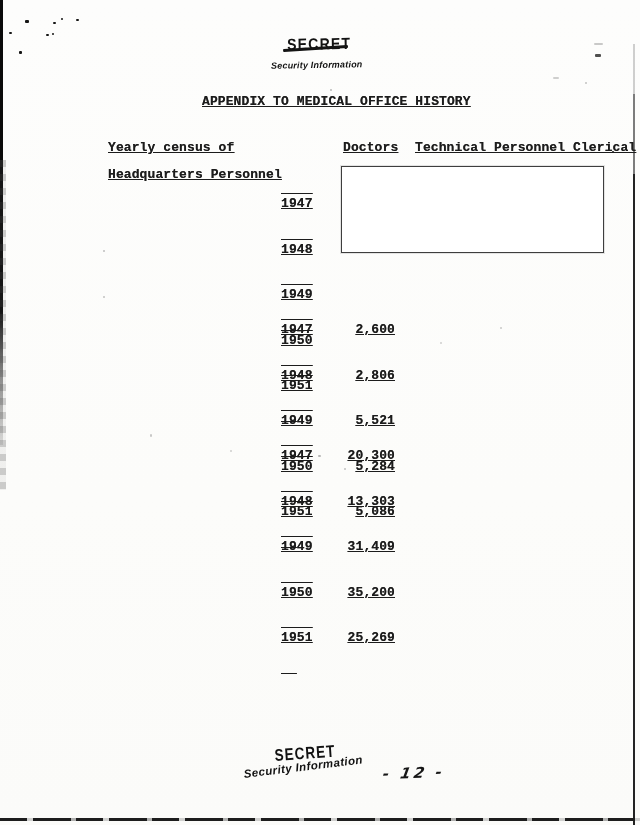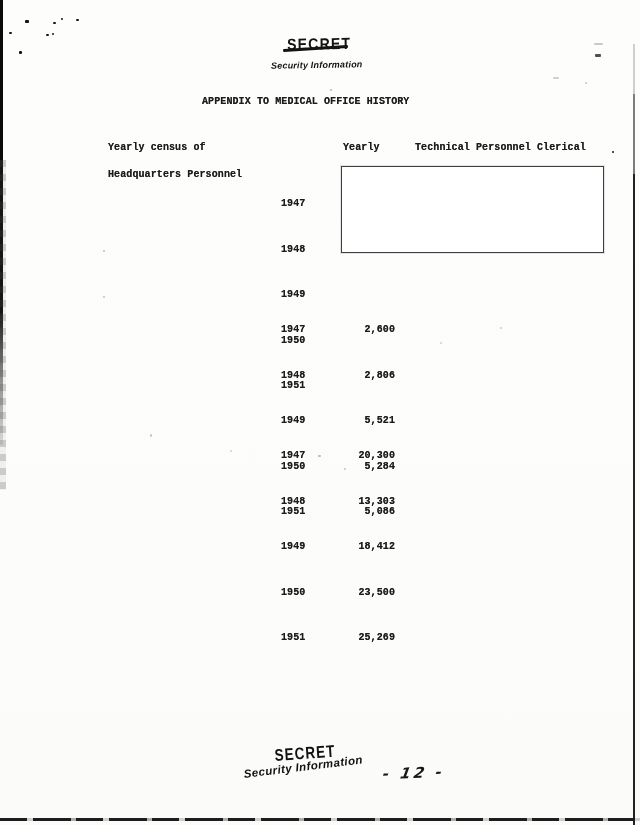--- a/index.html
+++ b/index.html
@@ -4,22 +4,22 @@
 <style>
   html,body{margin:0;padding:0;background:#e9e9e7;}
   .page{
     position:relative;width:640px;height:825px;margin:0 auto;overflow:hidden;
     background:linear-gradient(180deg,#fdfdfc 0%,#fcfcfa 60%,#fbfbf9 100%);
   }
   .abs{position:absolute;}
   
   .tw{
     font-family:"Liberation Mono","DejaVu Sans Mono",monospace;
-    font-weight:700;font-size:10px;line-height:15px;color:#1c1c1c;
-    letter-spacing:.1px;white-space:pre;text-shadow:0 0 .4px rgba(25,25,25,.75);
+    font-weight:700;font-size:13px;line-height:15px;color:#1c1c1c;
+    letter-spacing:.1px;white-space:pre;text-shadow:0 0 .4px rgba(25,25,25,.75);text-decoration:underline;
   }
   
   .stamp{font-family:"Liberation Sans","DejaVu Sans",sans-serif;color:#121212;white-space:nowrap;}
   .stamp-secret-top{left:287px;top:35px;font-size:14px;font-weight:700;letter-spacing:1.2px;transform:rotate(-1deg) scaleY(1.15);transform-origin:left top;}
   .strike-line{left:283px;top:47px;width:65px;height:2.6px;background:#141414;transform:rotate(-3.5deg);border-radius:1px;}
   .stamp-sub-top{left:271px;top:60px;font-size:9px;font-weight:700;font-style:italic;letter-spacing:.2px;transform:rotate(-1deg);}
   .stamp-secret-bottom{left:274px;top:746px;font-size:13.5px;font-weight:700;letter-spacing:1px;transform:rotate(-4deg) scaleY(1.25);transform-origin:left top;}
   .stamp-sub-bottom{left:243px;top:768px;font-size:11.5px;font-weight:700;font-style:italic;letter-spacing:.4px;transform:rotate(-7deg);transform-origin:left top;}
   .page-number{
     left:383px;top:764px;font-family:"DejaVu Sans",sans-serif;font-style:italic;
@@ -84,21 +84,21 @@
   <div class="abs faint" style="left:150px;top:434px;width:2px;height:3px;opacity:.45;"></div>
   <div class="abs faint" style="left:230px;top:450px;width:2px;height:2px;opacity:.4;"></div>
 
   <div class="abs stamp stamp-secret-top">SECRET</div>
   <div class="abs strike-line"></div>
   <div class="abs stamp stamp-sub-top">Security Information</div>
 
   <div class="abs tw doc-title">APPENDIX TO MEDICAL OFFICE HISTORY</div>
 
   <div class="abs tw census-label1">Yearly census of</div>
-  <div class="abs tw col-doctors">Yearly</div>
+  <div class="abs tw col-doctors">Doctors</div>
   <div class="abs tw census-label2">Headquarters Personnel</div>
   <div class="abs tw col-technical">Technical Personnel Clerical</div>
 
   <div class="abs tw census-years">
     <div>1947</div>
     <div>1948</div>
     <div>1949</div>
     <div>1950</div>
     <div>1951</div>
   </div>
@@ -132,25 +132,25 @@
     <div class="row">
       <span>1947</span>
       <span>20,300</span>
     </div>
     <div class="row">
       <span>1948</span>
       <span>13,303</span>
     </div>
     <div class="row">
       <span>1949</span>
-      <span>18,412</span>
+      <span>31,409</span>
     </div>
     <div class="row">
       <span>1950</span>
-      <span>23,500</span>
+      <span>35,200</span>
     </div>
     <div class="row">
       <span>1951</span>
       <span>25,269</span>
     </div>
   </div>
 
   <div class="abs stamp stamp-secret-bottom">SECRET</div>
   <div class="abs stamp stamp-sub-bottom">Security Information</div>
 

